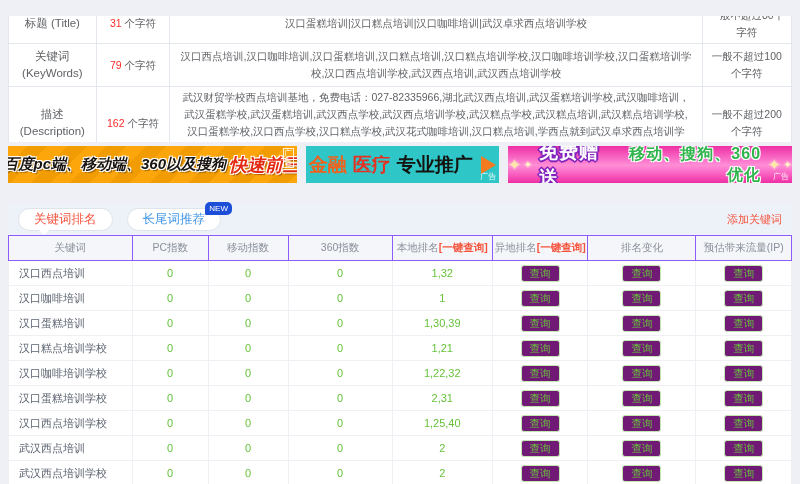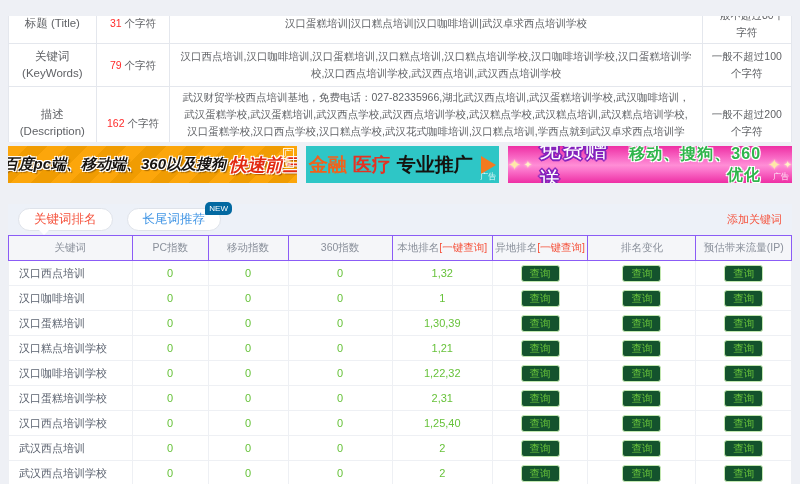--- a/index.html
+++ b/index.html
@@ -54,21 +54,21 @@
   .banner2 .w2 { font-weight: bold; font-size: 19px; color: #e63122; }
   .banner2 .w3 { font-weight: bold; font-size: 19px; color: #15130f; }
   .play-tri { width: 0; height: 0; border-left: 15px solid #f47a20; border-top: 9px solid transparent; border-bottom: 9px solid transparent; margin-left: 2px; }
   .ad-small { position: absolute; right: 3px; bottom: 1px; font-size: 8px; color: #fff; opacity: .9; }
   .banner3 {
     flex: 1;
     background: linear-gradient(180deg, #ee2fa4 0%, #fb74cb 38%, #ff8ed6 52%, #fb74cb 66%, #ee2fa4 100%);
     gap: 7px;
   }
   .banner3 .free {
-    font-weight: normal; font-size: 22px; color: #fff; letter-spacing: 1px;
+    font-weight: bold; font-size: 19px; color: #fff; letter-spacing: 1px;
     text-shadow: -2px 0 0 #8323bd, 2px 0 0 #8323bd, 0 -2px 0 #8323bd, 0 2px 0 #8323bd, -1px -1px 0 #8323bd, 1px 1px 0 #8323bd, -1px 1px 0 #8323bd, 1px -1px 0 #8323bd;
   }
   .banner3 .rest {
     font-weight: bold; font-size: 16px; color: #2fb54b; letter-spacing: 1px;
     text-shadow: -1px -1px 0 #fff, 1px -1px 0 #fff, -1px 1px 0 #fff, 1px 1px 0 #fff;
     text-align: right;
   }
   .spark { color: #ffe9a8; font-size: 15px; text-shadow: 0 0 3px #fff7d0; }
   .spark.s2 { font-size: 10px; margin-left: -4px; color: #fff3c4; }
 
@@ -79,39 +79,39 @@
     height: 23px; line-height: 21px; padding: 0 15px; font-size: 12.5px; margin-right: 14px; cursor: pointer;
     white-space: nowrap;
   }
   .tab.active { color: #f5533d; }
   .tab.active::after {
     content: ""; position: absolute; left: 20px; bottom: -10px;
     border: 5px solid transparent; border-top-color: #fff;
   }
   .tab.blue { color: #4095e5; }
   .tab .badge {
-    position: absolute; top: -7px; right: -12px; background: #0369a1; color: #fff;
+    position: absolute; top: -7px; right: -12px; background: #1d4ed8; color: #fff;
     font-size: 8px; line-height: 9px; padding: 2px 4px; border-radius: 5px 5px 5px 1px; letter-spacing: 0;
   }
   .add-link { margin-left: auto; color: #f5533d; font-size: 11px; cursor: pointer; }
 
   
   table.rank { width: 100%; border-collapse: collapse; table-layout: fixed; background: #fff; }
   table.rank th {
     height: 25px; background: #f5f6f9; color: #8a909b; font-weight: normal;
     font-size: 10.5px; border: 1px solid #8b5cf6; white-space: nowrap; overflow: hidden; padding: 0 2px;
   }
   table.rank td {
     height: 25px; border: 1px solid #eef0f4; text-align: center;
     font-size: 11px; color: #67c23a; padding: 0 2px; white-space: nowrap; overflow: hidden;
   }
   table.rank td.kw { text-align: left; padding-left: 10px; color: #5c6370; }
-  .hot { color: #f5533d; cursor: pointer; }
+  .hot { color: #f5533d; cursor: pointer; font-weight: bold; }
   .query-btn {
-    display: inline-block; background: #14532d; border: 1px solid #c2e7b0; color: #67c23a;
+    display: inline-block; background: #701a75; border: 1px solid #c2e7b0; color: #67c23a;
     border-radius: 3px; padding: 1px 8px; line-height: 13px; font-size: 10.5px; cursor: pointer;
   }
 </style>
 </head>
 <body>
 
 <div class="page">
 
   <div class="meta-clip">
     <table class="meta">

